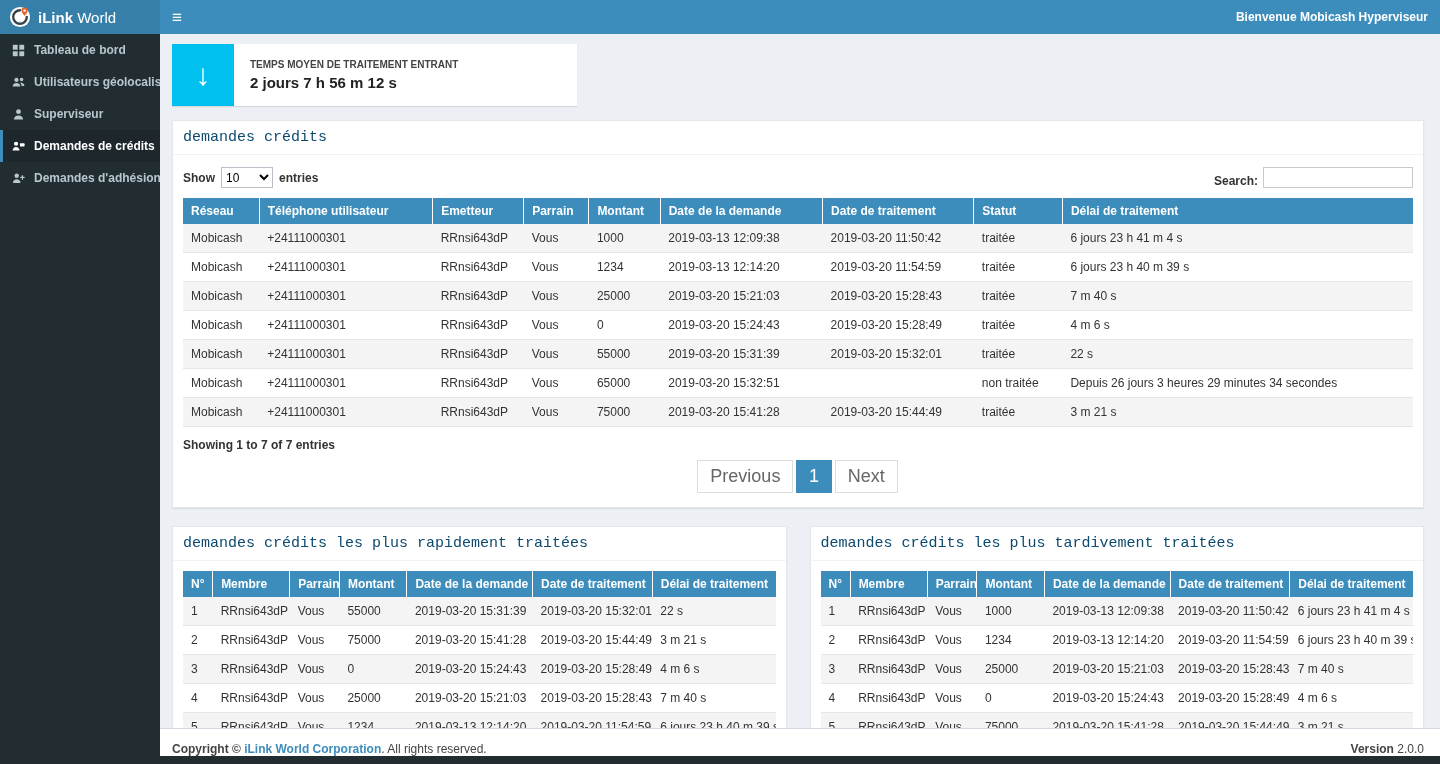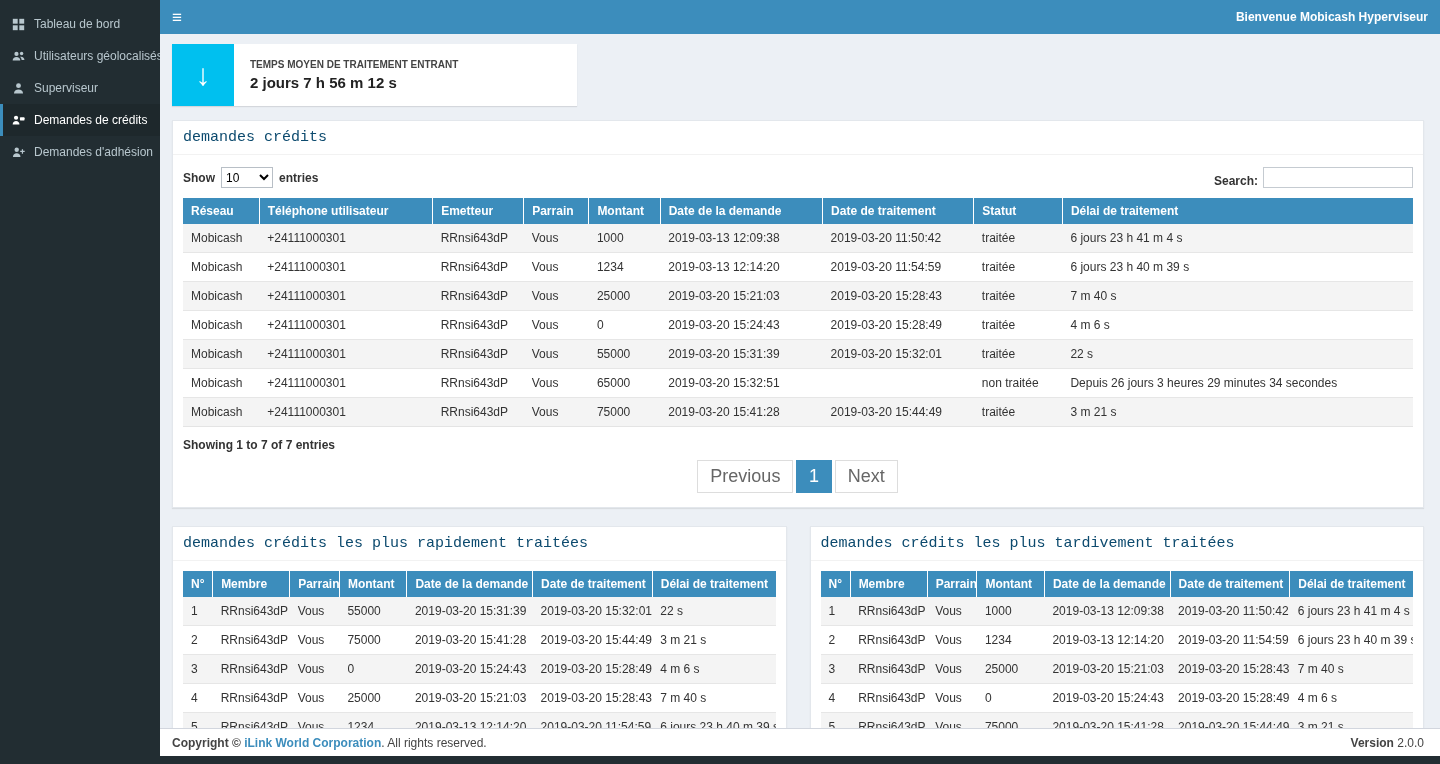--- a/index.html
+++ b/index.html
@@ -14,21 +14,21 @@
   .app { display:flex; width:1440px; height:764px; }
 
   
   .sidebar { flex:0 0 160px; width:160px; background:#222d32; }
   .logo {
     height:34px; background:#367fa9; color:#fff;
     display:flex; align-items:center; gap:7px; padding:0 9px;
     font-size:15px; cursor:pointer; white-space:nowrap;
   }
   .logo .brand-text b { font-weight:bold; }
-  .menu { padding-top:8px; display:flex; flex-direction:column; }
+  .menu { padding-top:0; display:flex; flex-direction:column;font-weight:bold; }
   .menu-item {
     display:flex; align-items:center; gap:9px;
     padding:9px 9px; color:#b8c7ce; font-size:12px;
     text-decoration:none; border-left:3px solid transparent; cursor:pointer;
     white-space:nowrap;
   }
   .menu-item svg { width:13px; height:13px; fill:currentColor; flex:0 0 13px; }
   .menu-item.active { background:#1e282c; color:#fff; border-left-color:#3c8dbc; }
 
   
@@ -106,33 +106,44 @@
   }
   .page-btn.current { background:#3c8dbc; border-color:#3c8dbc; color:#fff; }
 
   
   .bottom-row { display:flex; gap:23px; }
   .bottom-row .box { flex:1; margin-bottom:0; }
 
   
   footer {
     background:#fff; border-top:1px solid #d2d6de;
-    height:28px; display:flex; align-items:center;
+    height:28px; display:flex; align-items:flex-end;
     padding:0 16px 0 12px; font-size:12px; color:#444;
   }
   .foot-left a { color:#3c8dbc; text-decoration:none; font-weight:bold; cursor:pointer; }
   .foot-right { margin-left:auto; }
   .foot-right b { font-weight:bold;margin-top:41px; }
 </style>
 </head>
 <body>
 
 <div class="app">
 
   <aside class="sidebar">
+    <div class="logo">
+      <span style="display:flex">
+        <svg viewBox="0 0 24 24" width="22" height="22">
+          <circle cx="12" cy="12" r="11" fill="#ffffff"></circle>
+          <path d="M12 4.6a7.4 7.4 0 1 0 7.4 7.4" fill="none" stroke="#39434a" stroke-width="2.6" stroke-linecap="round"></path>
+          <path d="M17 1.6a3.4 3.4 0 0 0-3.4 3.4c0 2.4 3.4 5.8 3.4 5.8s3.4-3.4 3.4-5.8A3.4 3.4 0 0 0 17 1.6z" fill="#e8642c"></path>
+          <circle cx="17" cy="5" r="1.3" fill="#ffffff"></circle>
+        </svg>
+      </span>
+      <span class="brand-text"><b>iLink</b><span> World</span></span>
+    </div>
 
     <nav class="menu">
       <a class="menu-item">
         <svg viewBox="0 0 16 16">
             <rect x="1" y="1" width="6" height="6"></rect>
             <rect x="9" y="1" width="6" height="6"></rect>
             <rect x="1" y="9" width="6" height="6"></rect>
             <rect x="9" y="9" width="6" height="6"></rect>
           </svg>
         <span>Tableau de bord</span>

